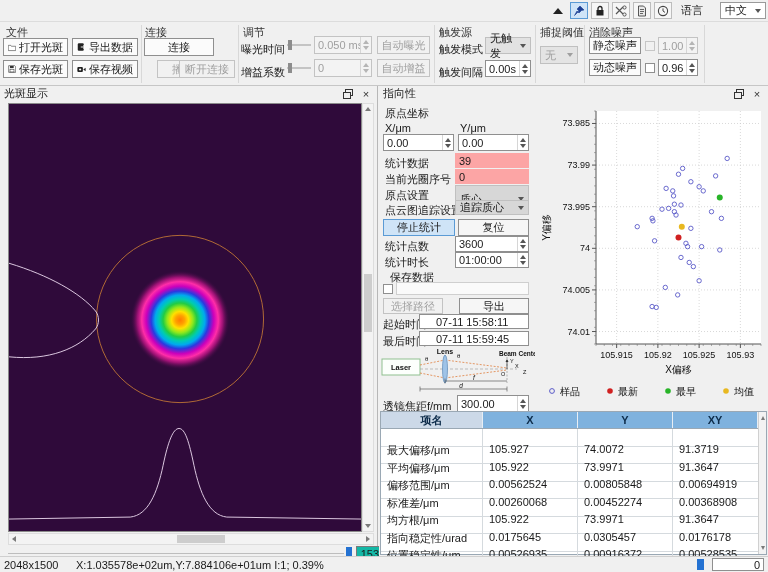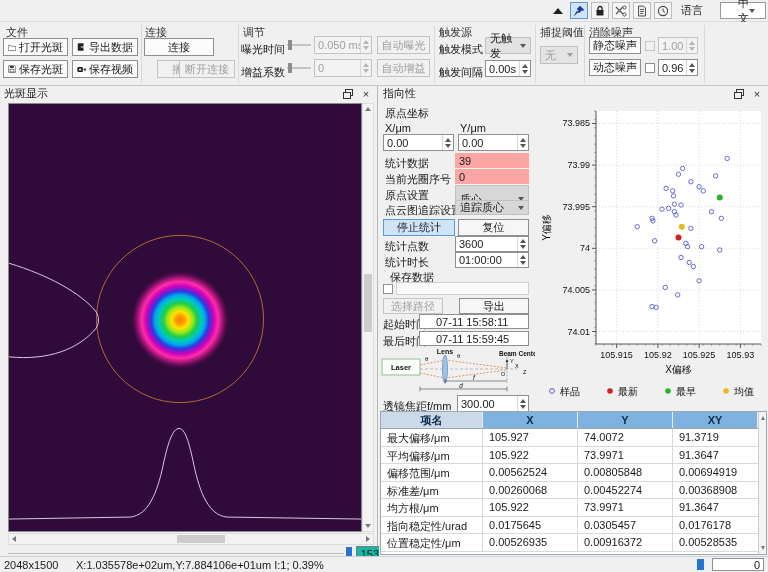--- a/index.html
+++ b/index.html
@@ -7,21 +7,21 @@
 body{font-family:"Liberation Sans",sans-serif;font-size:11px;color:#1a1a1a;background:#f0f0f0}
 #window{position:relative;width:768px;height:572px;background:#f0f0f0}
 
 
 #menubar{position:absolute;left:0;top:0;width:768px;height:22px;background:#f0f0f0;border-bottom:1px solid #dcdcdc;display:flex;align-items:center;padding-left:3px}
 .menu-item{padding:2px 9px;margin-right:2px;border:1px solid #c9c9c9;background:#fbfbfb;cursor:default;white-space:nowrap}
 #menu-right{position:absolute;right:2px;top:2px;display:flex;align-items:center;gap:3px}
 .icon-btn{width:18px;height:17px;border:1px solid #bdbdbd;background:#f6f6f6;display:flex;align-items:center;justify-content:center}
 .icon-btn.active{background:#cfe4f8;border-color:#5b9bd5}
 #lang-label{margin:0 14px 0 6px}
-.ddbox{border:1px solid #9a9a9a;background:#fff;display:flex;align-items:center;padding:0 17px;height:17px}
+.ddbox{border:1px solid #9a9a9a;background:#fff;display:flex;align-items:center;padding:0 4px;height:17px}
 .chev{margin-left:auto;width:0;height:0;border-left:3.5px solid transparent;border-right:3.5px solid transparent;border-top:4px solid #555}
 
 
 #toolbar{position:absolute;left:0;top:22px;width:768px;height:64px;background:#f0f0f0;border-bottom:1px solid #c6c6c6}
 .tglabel{position:absolute;top:3px;color:#333;white-space:nowrap}
 .vsep{position:absolute;top:3px;height:58px;width:1px;background:#d8d8d8}
 .tbtn{position:absolute;height:18px;border:1px solid #8f8f8f;background:#fbfbfb;display:flex;align-items:center;justify-content:center;gap:3px;padding:0 4px;white-space:nowrap}
 .tbtn.dis,.pbtn.dis{color:#9f9f9f;border-color:#c3c3c3;background:#f1f1f1}
 .spinbox{position:absolute;border:1px solid #8f8f8f;background:#fff;display:flex;align-items:stretch}
 .spinbox .val{flex:1;display:flex;align-items:center;padding:0 3px;white-space:nowrap;overflow:hidden}
@@ -60,21 +60,21 @@
 .ro{position:absolute;background:#fca5a5;display:flex;align-items:center;padding:0 4px}
 .pbtn{position:absolute;border:1px solid #8f8f8f;background:#f6f6f6;display:flex;align-items:center;justify-content:center;white-space:nowrap}
 .pbtn.primary{background:#cfe4f7;border-color:#5b9bd5}
 .tfield{position:absolute;border:1px solid #8f8f8f;background:#fff;display:flex;align-items:center;padding:0 16px;white-space:nowrap}
 .tfield.flat{border:1px solid #cfcfcf;background:#fafafa}
 
 
 #stats-table{position:absolute;left:1px;top:325px;width:387px;height:144px;border:1px solid #9aa8b4;background:#fff;display:flex}
 #stats-cols{width:377px}
 .trow{display:flex;height:17.5px;border-bottom:1px solid #d5dade}
-.trow .tc{padding:2px 6px;border-right:1px solid #d5dade;overflow:hidden;white-space:nowrap}
+.trow .tc{padding:14px 6px;border-right:1px solid #d5dade;overflow:hidden;white-space:nowrap}
 .tc.c0{width:102px}.tc.c1{width:95px}.tc.c2{width:95px}.tc.c3{width:85px;border-right:none}
 #thead{display:flex;height:17px;border-bottom:1px solid #9aa8b4;font-weight:bold;color:#0d2c4a}
 #thead .tc{display:flex;align-items:center;justify-content:center;border-right:1px solid #e8eef4}
 #thead .tc.c0{background:#ccd9e8;justify-content:center}
 #thead .tc.c1,#thead .tc.c2,#thead .tc.c3{background:#7fb2de}
 #table-scroll{width:10px;background:#f3f3f3;border-left:1px solid #d0d0d0;position:relative}
 
 
 #statusbar{position:absolute;left:0;top:556px;width:768px;height:16px;border-top:1px solid #cfcfcf;background:#f0f0f0}
 #status-res{position:absolute;left:4px;top:2px}

